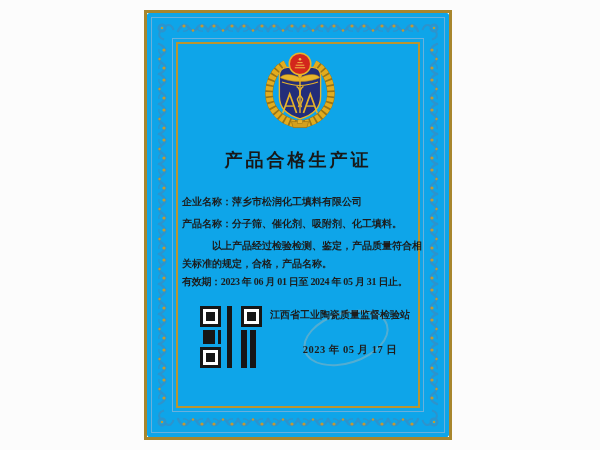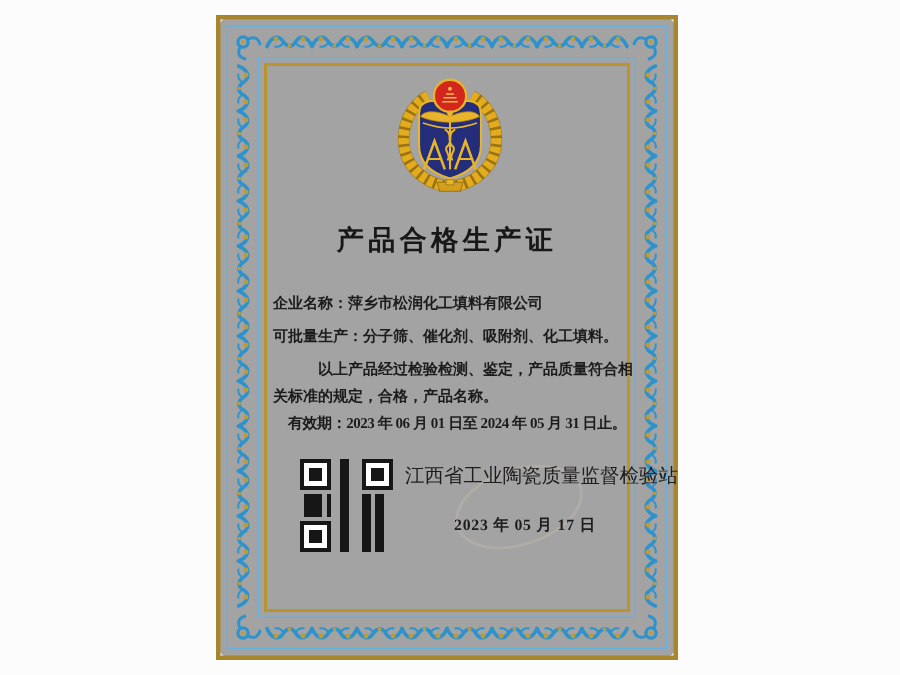--- a/index.html
+++ b/index.html
@@ -2,41 +2,41 @@
 <html><head>
 <meta charset="utf-8">
 <style>
   html, body { margin:0; padding:0; overflow:hidden; }
   body {
     width:600px; height:450px; position:relative; background:#fcfcfc;
     font-family:"Liberation Serif","DejaVu Serif",serif; color:#1d1d1d;
   }
   .cert {
     position:absolute; left:144px; top:10px; width:308px; height:430px;
-    background:#a3a3a3;
+    background:#0ea5e9;
     border-radius:13px;
   }
   .frame-svg { position:absolute; left:0; top:0; width:308px; height:430px; }
   .emblem { position:absolute; left:113px; top:36px; width:86px; height:84px; }
   .title {
     position:absolute; left:0; top:138px; width:308px; text-align:center;
     font-size:18px; font-weight:bold; letter-spacing:3px; color:#181818;
   }
   .serial { position:absolute; left:191px; top:169px; font-size:11px; font-weight:bold; }
   .serial .num { font-family:"Liberation Sans","DejaVu Sans",sans-serif; color:#3e3e3e; letter-spacing:0.5px; }
   .bline { position:absolute; font-size:10px; font-weight:bold; white-space:nowrap; color:#1c1c1c; }
   .l1 { left:38px; top:185px; }
   .l2 { left:38px; top:207px; }
   .l3 { left:68px; top:229px; }
   .l4 { left:38px; top:247px; }
-  .l5 { left:48px; top:265px; letter-spacing:-0.3px; }
+  .l5 { left:38px; top:265px; letter-spacing:-0.3px; }
   .qr { position:absolute; left:56px; top:296px; width:62px; height:62px; }
   .issuer {
     position:absolute; left:126px; top:298px; width:160px; text-align:left;
-    font-size:13px; font-weight:normal; white-space:nowrap;
+    font-size:10px; font-weight:bold; white-space:nowrap;
   }
   .idate {
     position:absolute; left:126px; top:333px; width:160px; text-align:center;
     font-size:10.5px; font-weight:bold; letter-spacing:0.5px;
   }
   .stamp {
     position:absolute; left:158px; top:302px; width:84px; height:48px;
     border:2px solid rgba(196,186,170,0.38); border-radius:50%;
     transform:rotate(-18deg);
   }
@@ -141,21 +141,21 @@
     <path d="M30 77 L38 55 L46 77" fill="none" stroke="#e8b42a" stroke-width="2"></path>
     <path d="M33.5 69 L42.5 69" stroke="#e8b42a" stroke-width="1.6"></path>
     <path d="M54 77 L62 55 L70 77" fill="none" stroke="#e8b42a" stroke-width="2"></path>
     <path d="M57.5 69 L66.5 69" stroke="#e8b42a" stroke-width="1.6"></path>
   </svg>
 
   <div class="title">产品合格生产证</div>
 
 
   <div class="bline l1">企业名称：萍乡市松润化工填料有限公司</div>
-  <div class="bline l2">可批量生产：分子筛、催化剂、吸附剂、化工填料。</div>
+  <div class="bline l2">产品名称：分子筛、催化剂、吸附剂、化工填料。</div>
   <div class="bline l3">以上产品经过检验检测、鉴定，产品质量符合相</div>
   <div class="bline l4">关标准的规定，合格，产品名称。</div>
   <div class="bline l5">有效期：2023 年 06 月 01 日至 2024 年 05 月 31 日止。</div>
 
   <div class="stamp"></div>
 
   <div class="qr">
     <svg id="qrSvg" viewBox="0 0 21 21" width="62" height="62" shape-rendering="crispEdges" fill="#161616" aria-hidden="true">
         <rect x="9" y="0" width="1" height="1"></rect>
         <rect x="10" y="0" width="1" height="1"></rect>

